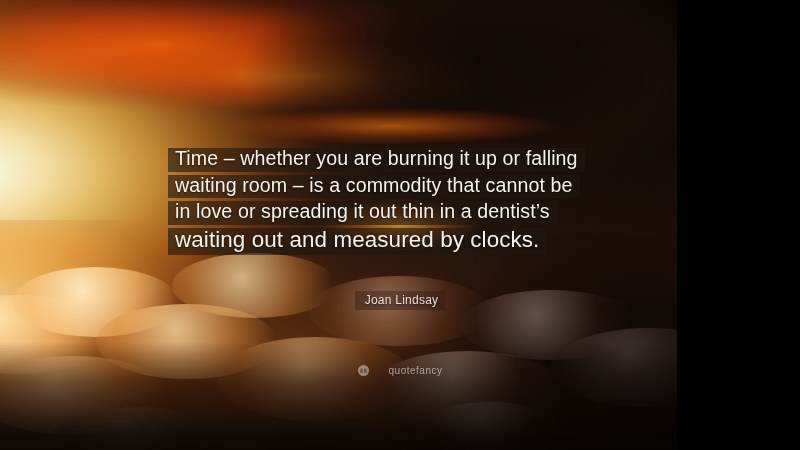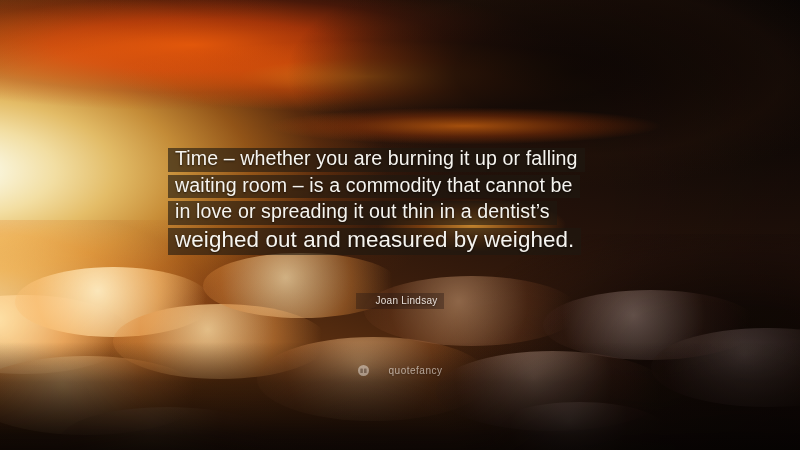--- a/index.html
+++ b/index.html
@@ -6,21 +6,21 @@
     margin: 0;
     padding: 0;
     background: #000;
   }
   body {
     font-family: "Liberation Sans", sans-serif;
   }
 
   #poster {
     position: relative;
-    width: 800px;
+    width: 677px;
     height: 450px;
     overflow: hidden;
     background: #0a0604;
   }
 
   
   .bg-layer {
     position: absolute;
     inset: 0;
     pointer-events: none;
@@ -128,23 +128,23 @@
     position: absolute;
     left: 0;
     top: 290px;
     width: 800px;
     text-align: center;
   }
   .author-inner {
     display: inline-block;
     background: rgba(40,26,20,0.40);
     color: #e9dfd8;
-    font-size: 10px;
+    font-size: 12px;
     letter-spacing: 0.25px;
-    padding: 2px 7px 3px 20px;
+    padding: 2px 7px 3px 10px;
     text-shadow: 0 1px 2px rgba(0,0,0,0.5);
   }
 
   
   .watermark {
     position: absolute;
     left: 0;
     top: 365px;
     width: 800px;
     display: flex;
@@ -208,21 +208,21 @@
 
     <div class="cloud-floor"></div>
   </div>
 
   <div class="bg-layer vignette"></div>
 
   <div class="quote-block">
     <div class="qline s1">Time – whether you are burning it up or falling</div>
     <div class="qline s3">waiting room – is a commodity that cannot be</div>
     <div class="qline s2">in love or spreading it out thin in a dentist’s</div>
-    <div class="qline s4">weighed out and measured by weighed.</div>
+    <div class="qline s4">waiting out and measured by clocks.</div>
   </div>
 
   <div class="author">
     <span class="author-inner">Joan Lindsay</span>
   </div>
 
   <div class="watermark">
     <span class="wm-badge">
       <svg width="7" height="6" viewBox="0 0 7 6" aria-hidden="true">
         <rect x="0.3" y="0.6" width="2.6" height="4.4" rx="0.5" fill="#7c6f66"></rect>

